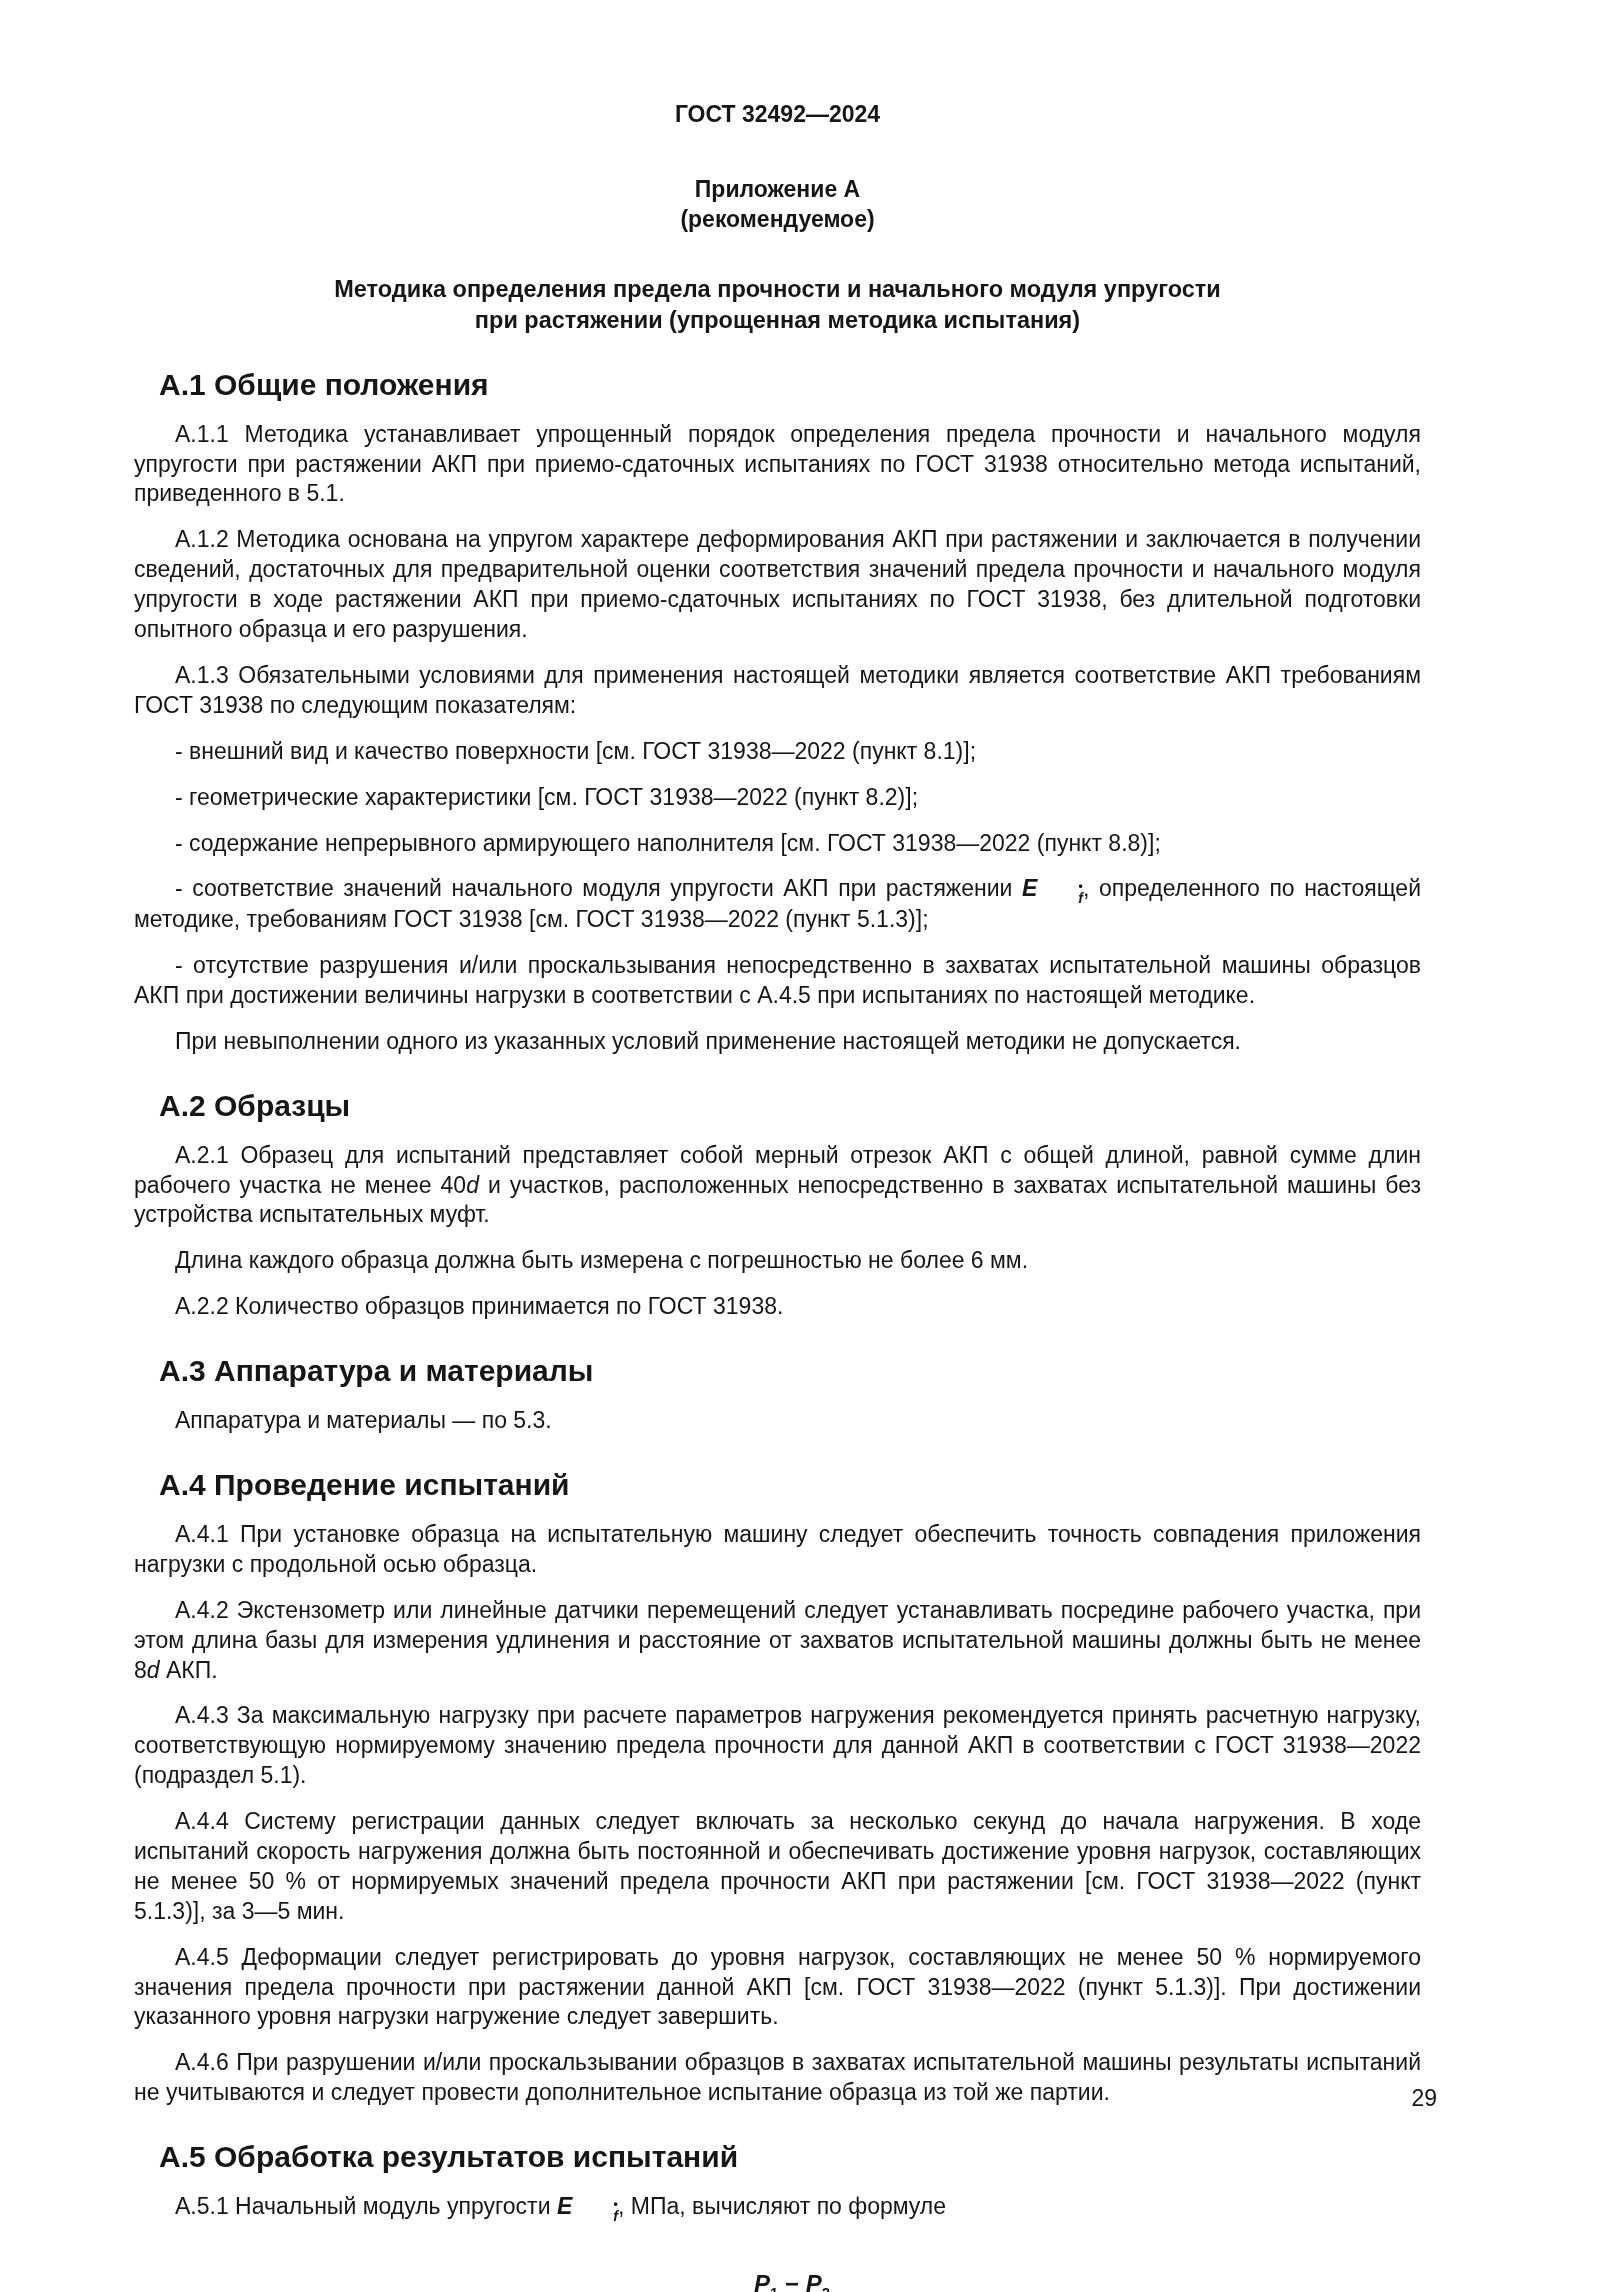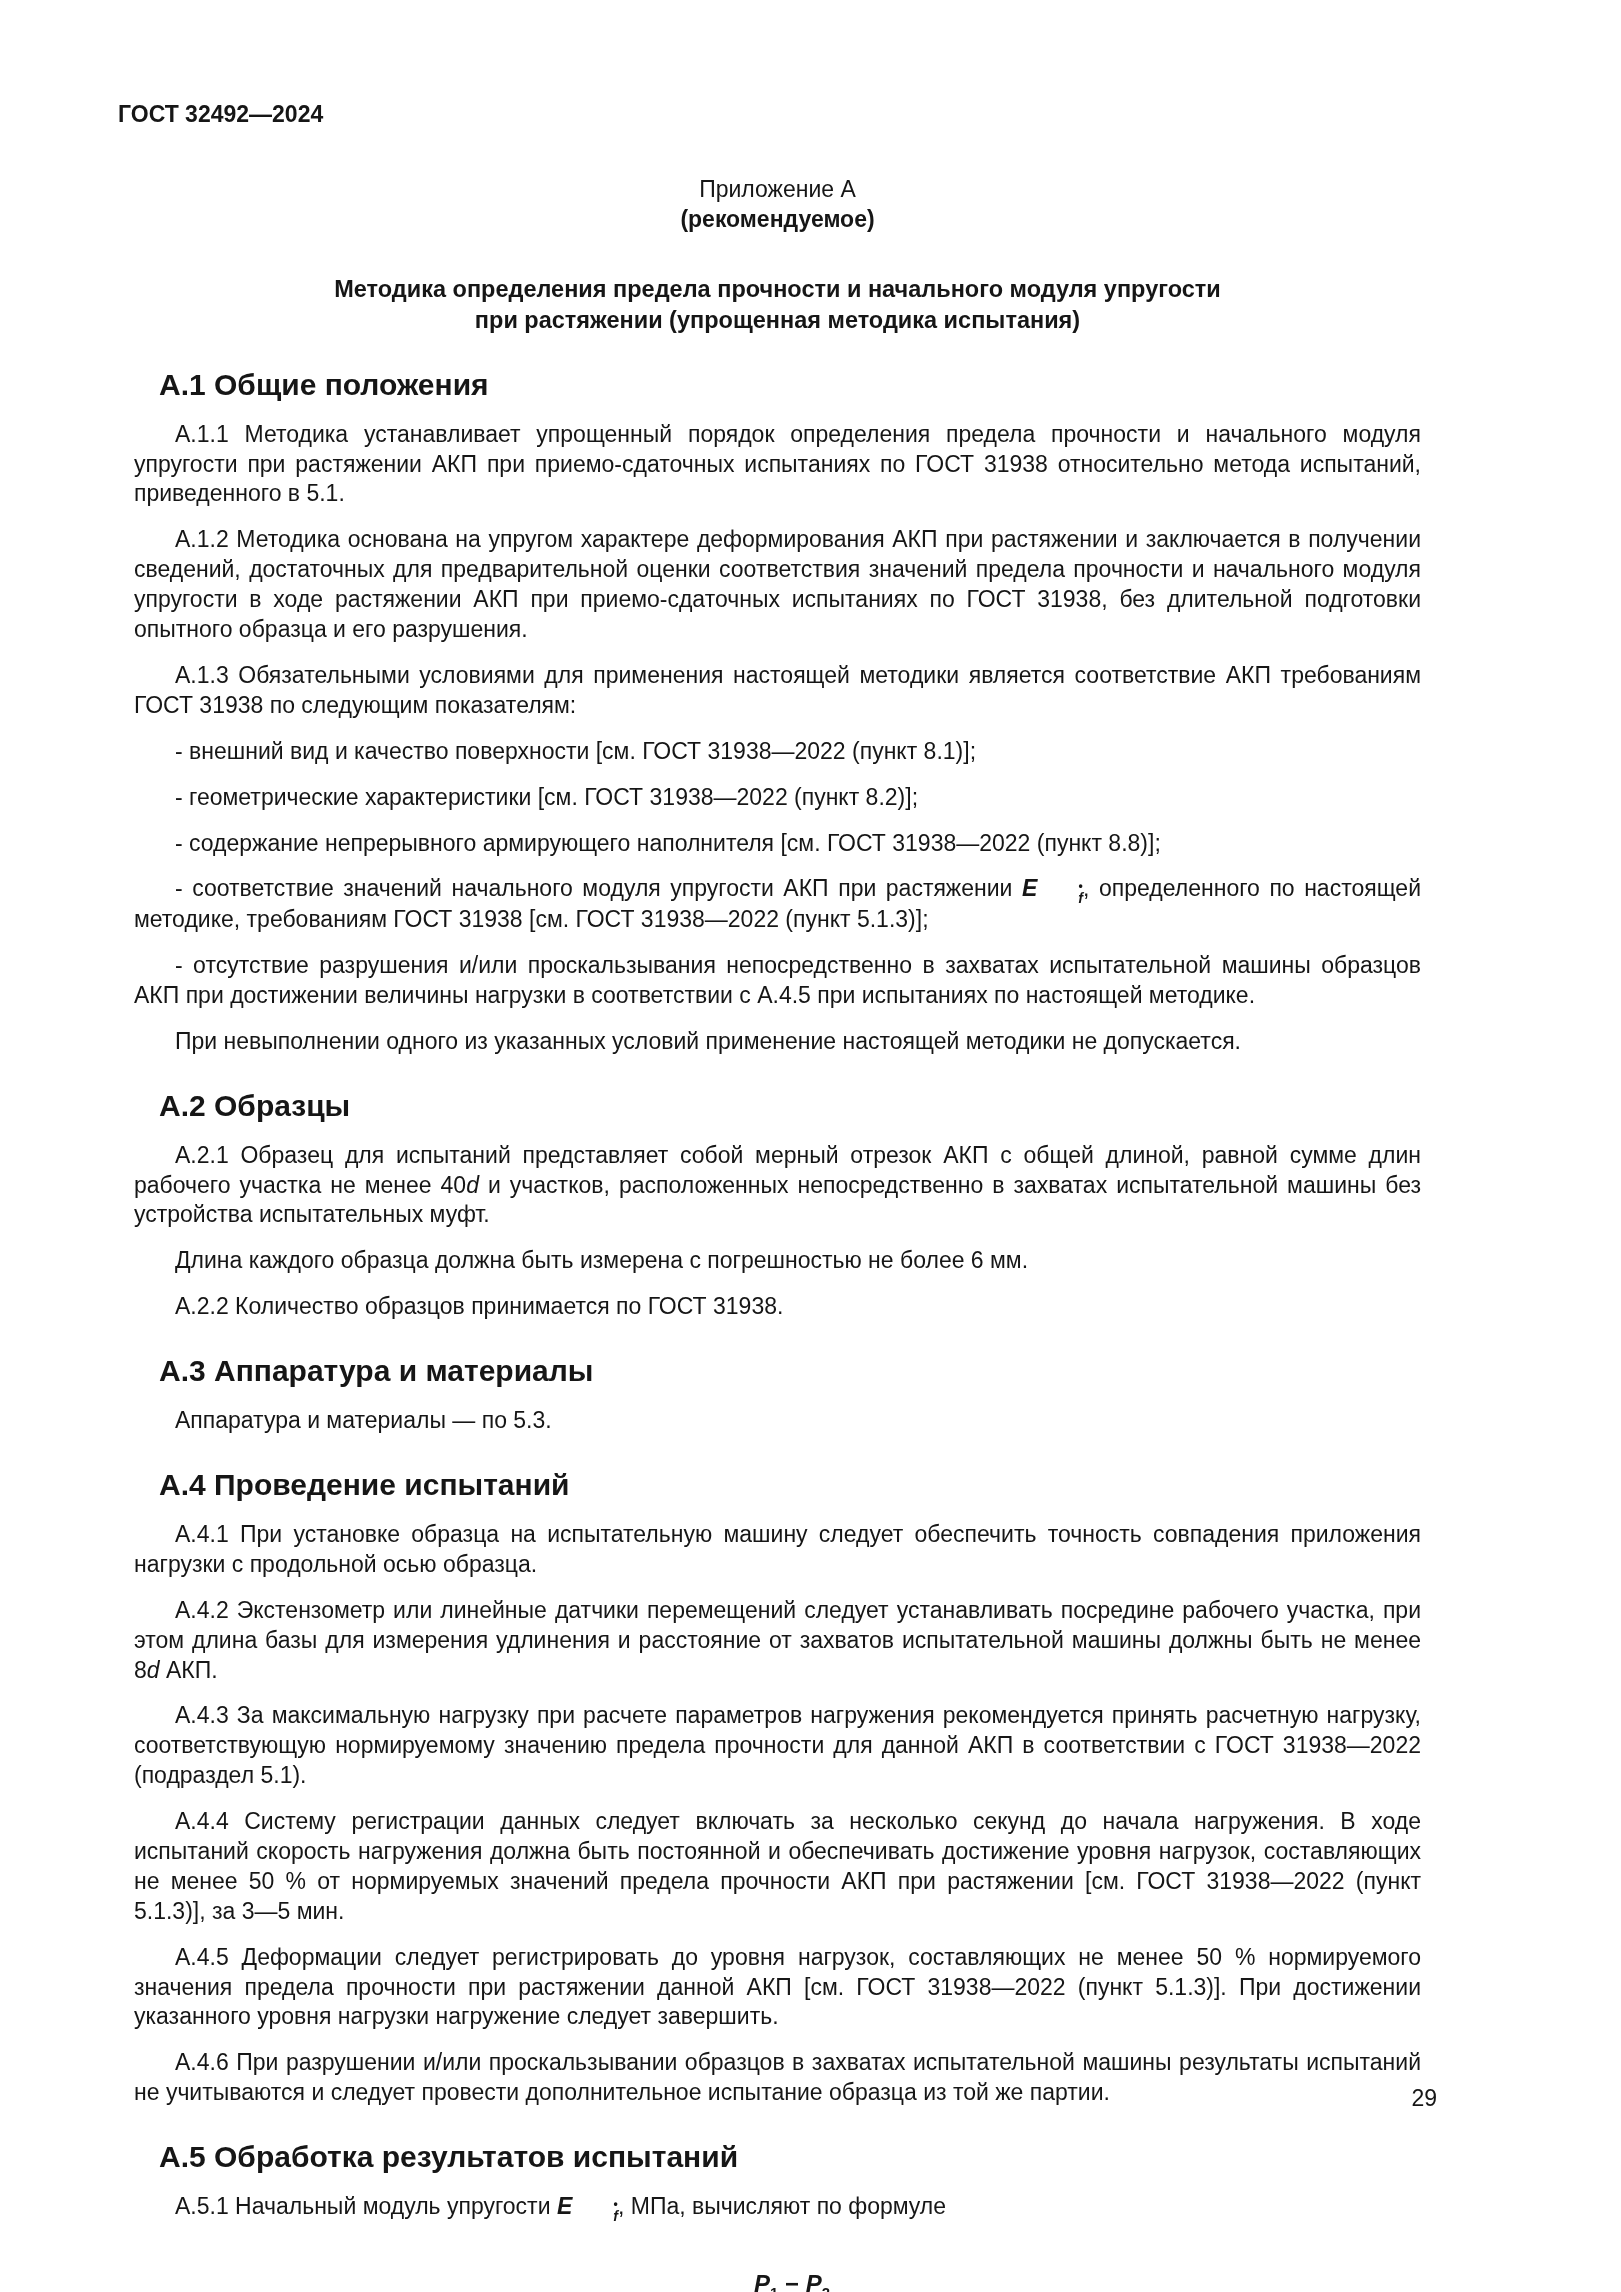--- a/index.html
+++ b/index.html
@@ -14,22 +14,22 @@
     font-size: 23px;
     line-height: 1.3;
     overflow: hidden;
   }
   .text-block {
     position: absolute;
     left: 118px;
     top: 100px;
     width: 1319px;
   }
-  .doc-header { text-align: left; font-weight: bold; }
-  .appendix-label { text-align: center; font-weight: normal; margin-top: 45px; }
+  .doc-header { text-align: center; font-weight: bold; }
+  .appendix-label { text-align: center; font-weight: bold; margin-top: 45px; }
   .appendix-kind  { text-align: center; font-weight: bold; }
   .doc-title {
     text-align: center;
     font-weight: bold;
     margin-top: 39px;
     font-size: 23.5px;
     line-height: 1.32;
   }
   #content { margin-top: 15.7px; }
   h3.heading {

